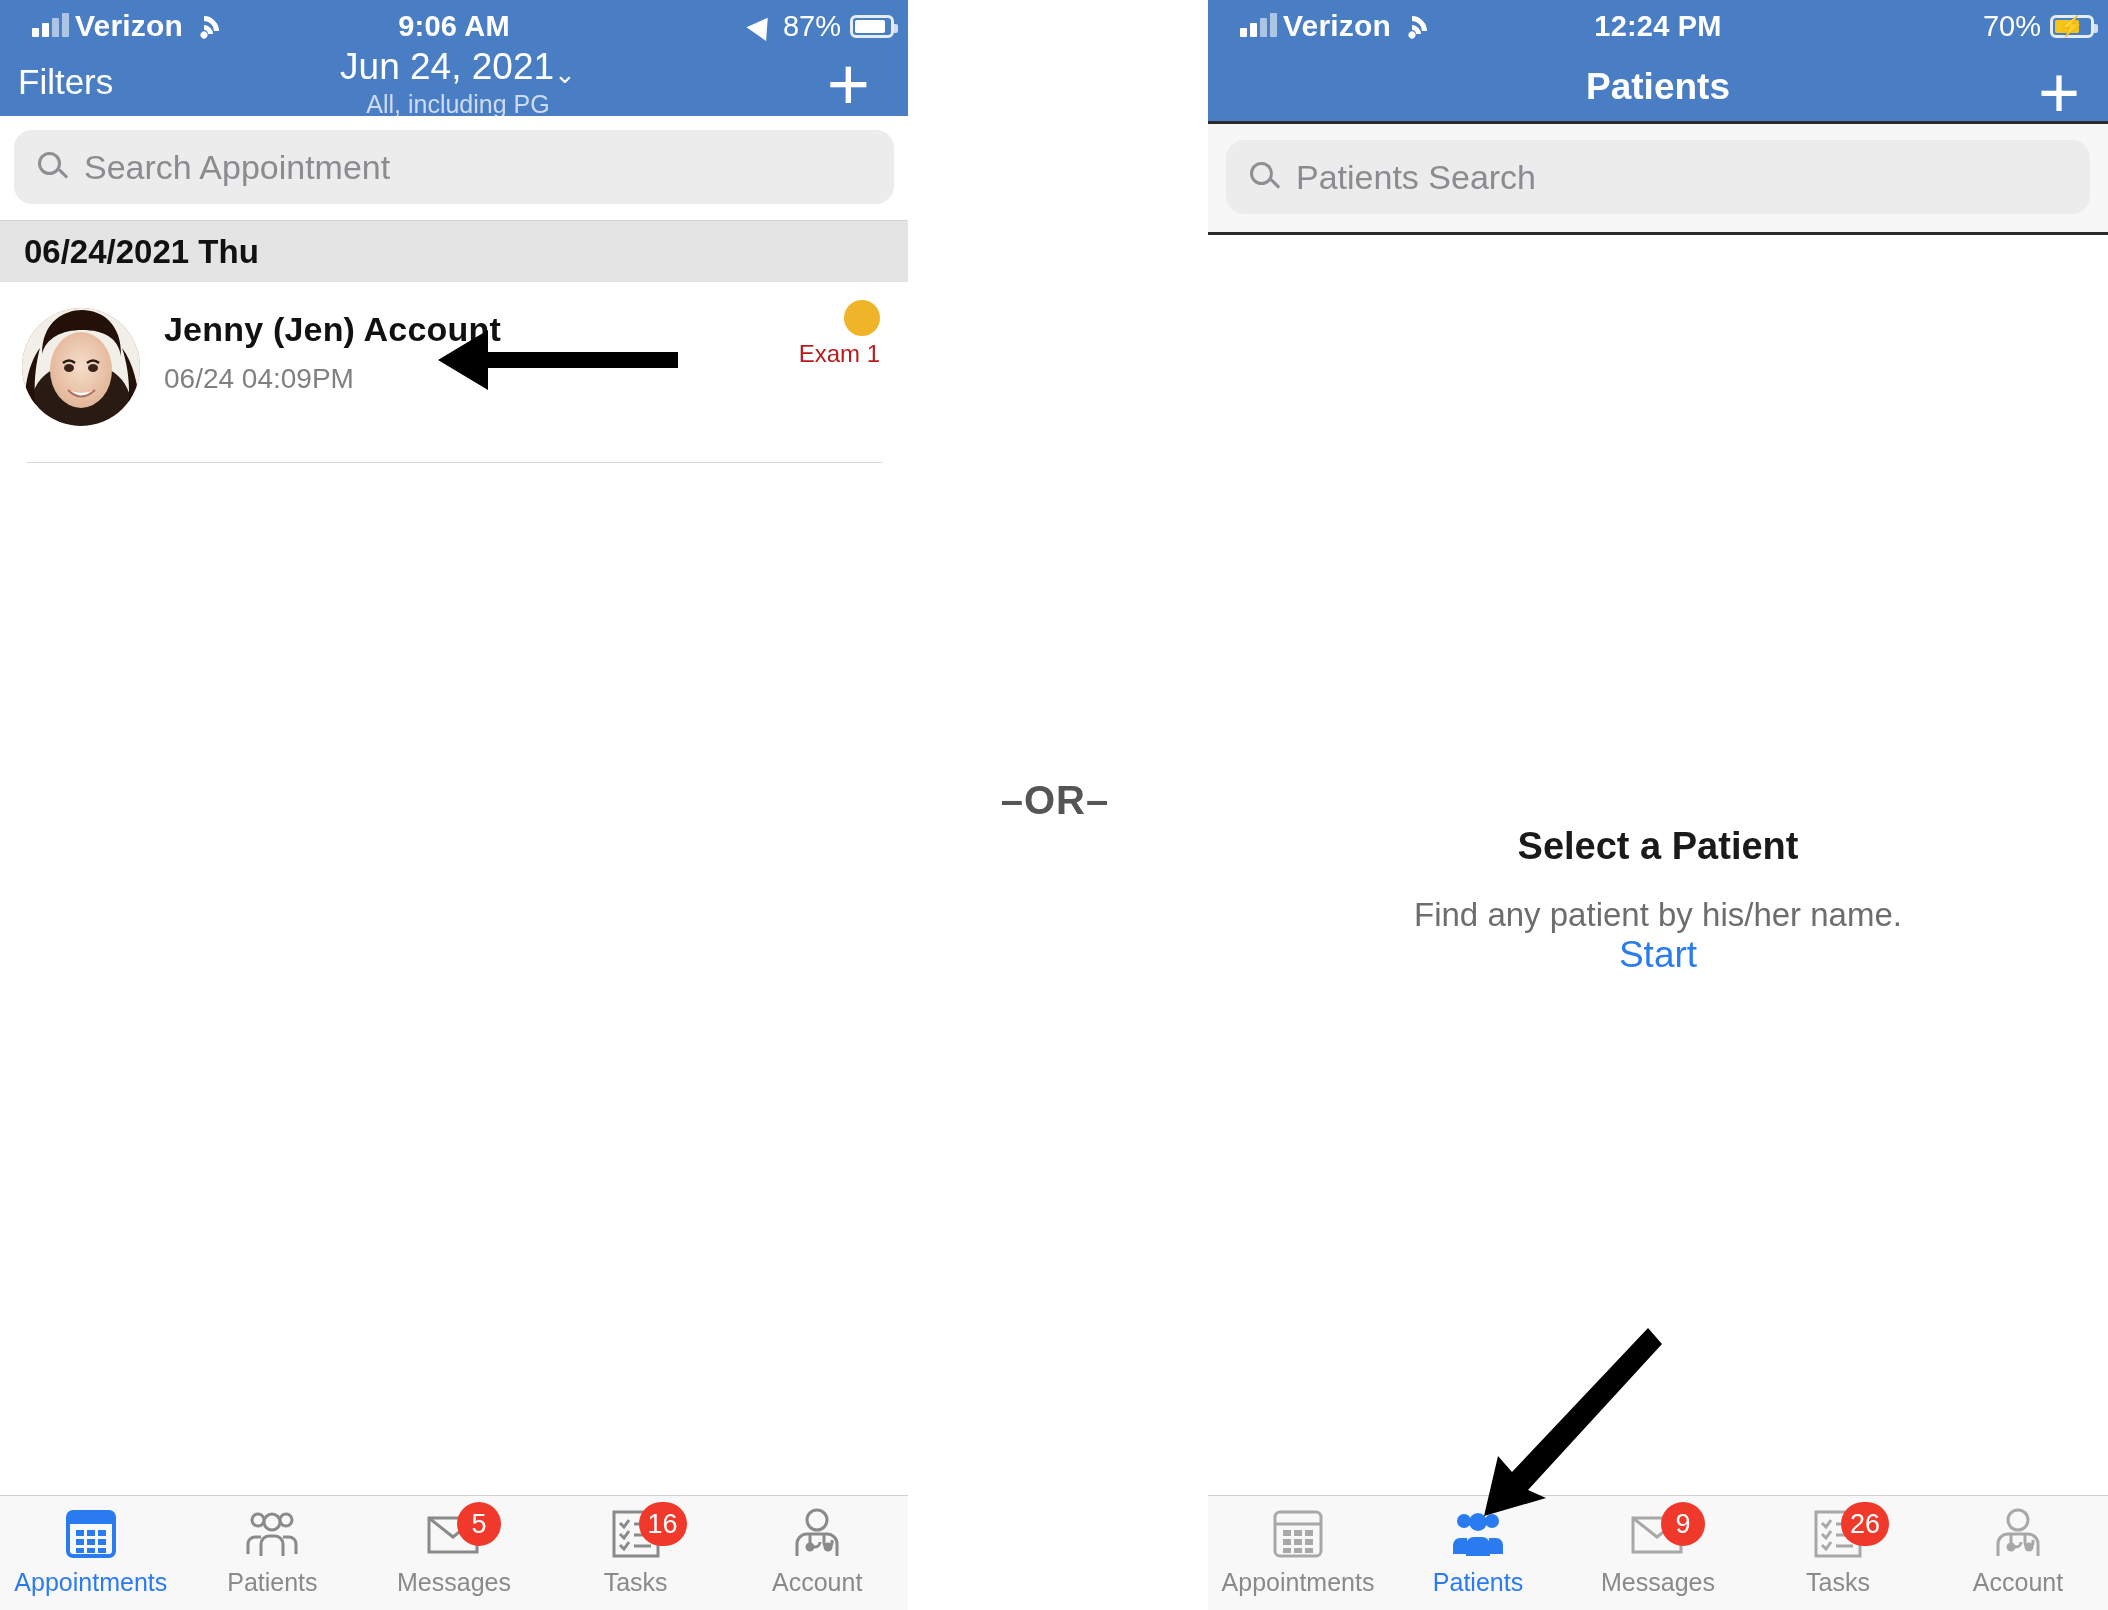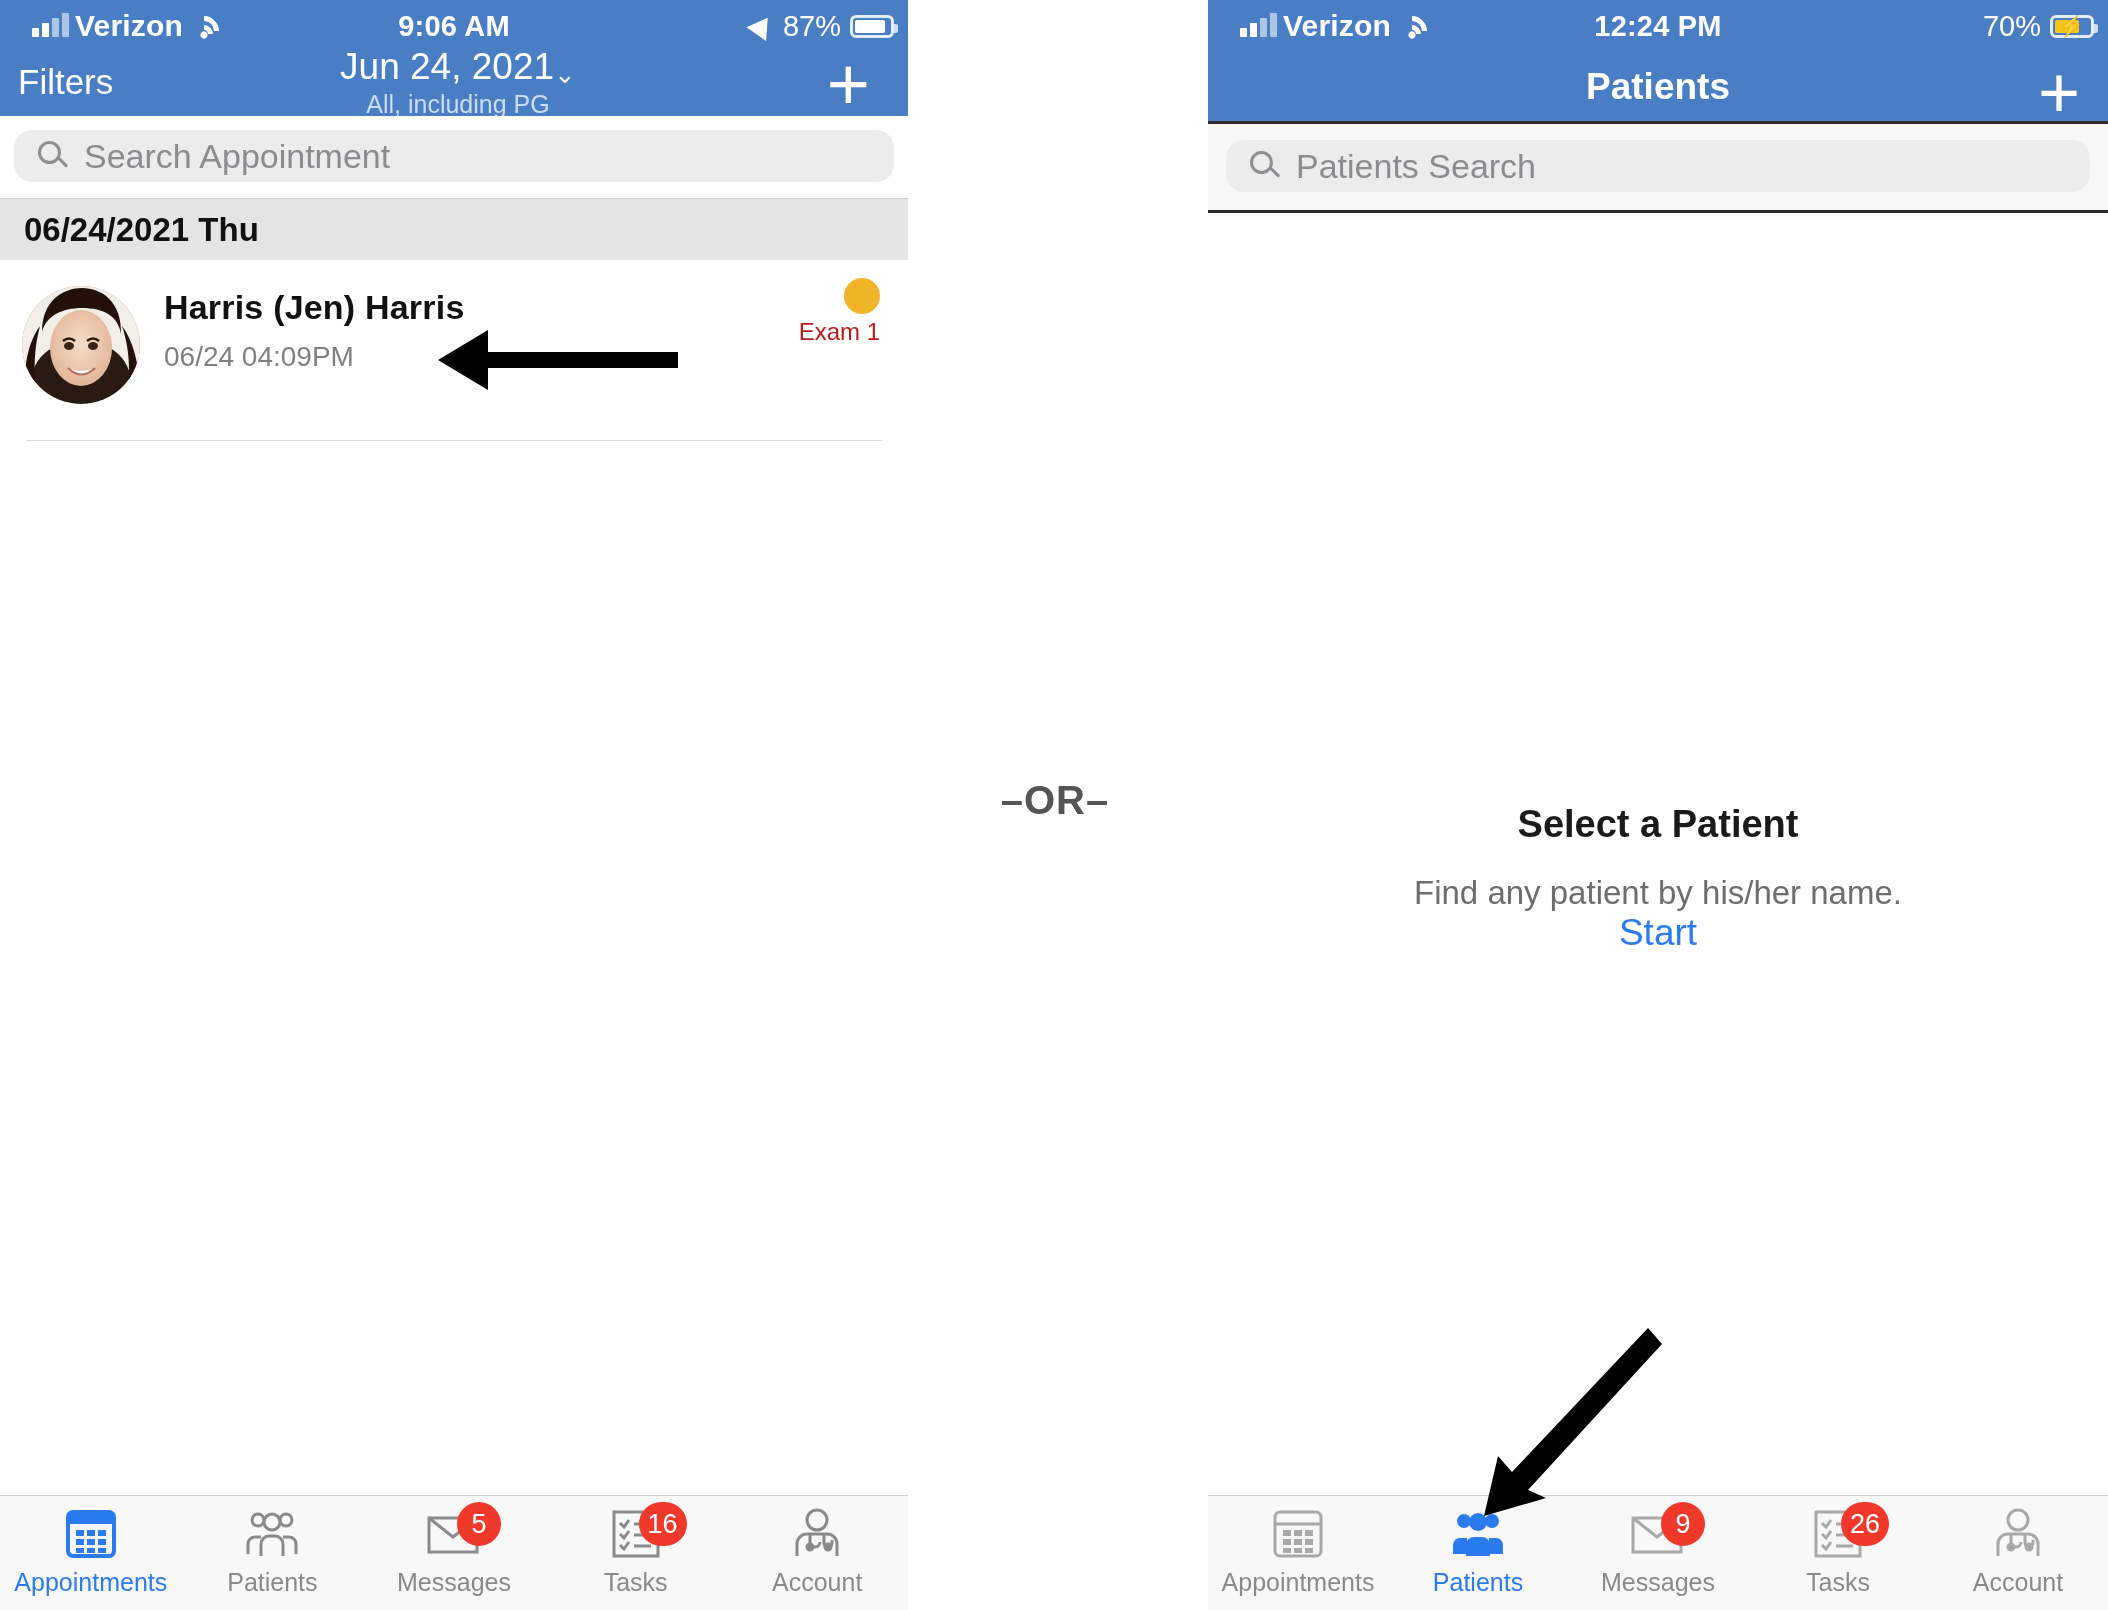--- a/index.html
+++ b/index.html
@@ -72,21 +72,21 @@
   .nav-plain-title { position:absolute; left:0; right:0; text-align:center; top: 14px;
                      font-size: 37px; font-weight: 700; }
   .nav-plus { position:absolute; font-weight:300; line-height:1; color:#fff; }
   #phone-left .nav-plus  { right: 38px; top: -4px; font-size: 74px; }
   #phone-right .nav-plus { right: 28px; top: 4px;  font-size: 72px; }
 
   
   .searchwrap { background: #fff; padding: 14px 14px 16px 14px; }
   #phone-right .searchwrap { background:#f7f7f7; padding: 16px 18px 18px 18px; border-bottom:3px solid #2b2b2b;}
   .searchbar {
-    background: #ececec; border-radius: 18px; height: 52px;
+    background: #ececec; border-radius: 18px; height: 74px;
     display: flex; align-items: center; gap: 16px; padding: 0 24px;
   }
   .search-ico { width: 30px; height: 30px; position: relative; flex: 0 0 auto; }
   .search-ico b { position:absolute; left:0; top:0; width: 23px; height: 23px;
                   border: 3px solid #8e8e93; border-radius: 50%; }
   .search-ico i { position:absolute; left: 19px; top: 20px; width: 12px; height: 3px;
                   background:#8e8e93; transform: rotate(45deg); border-radius: 2px; }
   .search-ph { color: #8b8b90; font-size: 34px; }
 
   
@@ -208,21 +208,21 @@
             <ellipse cx="47" cy="60" rx="5" ry="4" fill="#3a2419"></ellipse>
             <ellipse cx="71" cy="60" rx="5" ry="4" fill="#3a2419"></ellipse>
             <path d="M41 55 Q47 50 53 55" stroke="#2a1a14" stroke-width="2.5" fill="none"></path>
             <path d="M65 55 Q71 50 77 55" stroke="#2a1a14" stroke-width="2.5" fill="none"></path>
             <path d="M46 82 Q59 94 73 82 Q59 88 46 82Z" fill="#fff"></path>
             <path d="M46 82 Q59 95 73 82" stroke="#b3705f" stroke-width="2" fill="none"></path>
           </g>
         </svg>
       </div>
       <div class="appt-main">
-        <div class="appt-name">Harris (Jen) Harris</div>
+        <div class="appt-name">Jenny (Jen) Account</div>
         <div class="appt-time">06/24 04:09PM</div>
       </div>
       <div class="appt-right">
         <div class="status-dot"></div>
         <div class="appt-room">Exam 1</div>
       </div>
     </div>
     <div class="row-divider"></div>
 
     <div class="tabbar">

